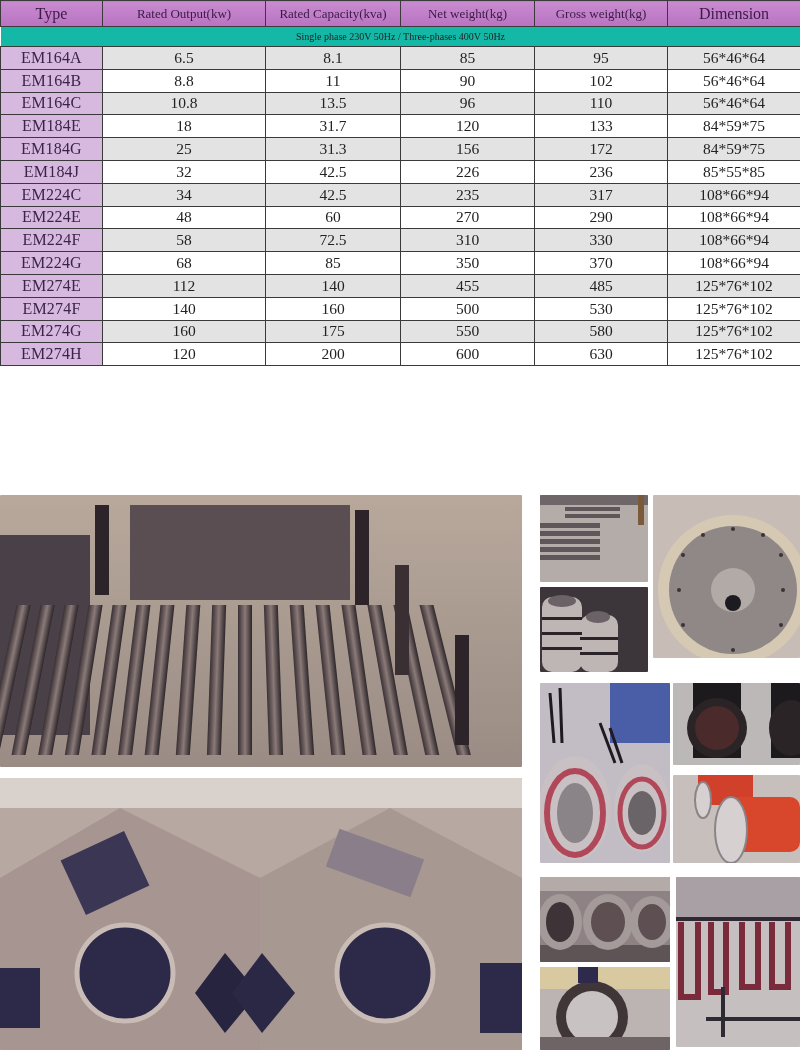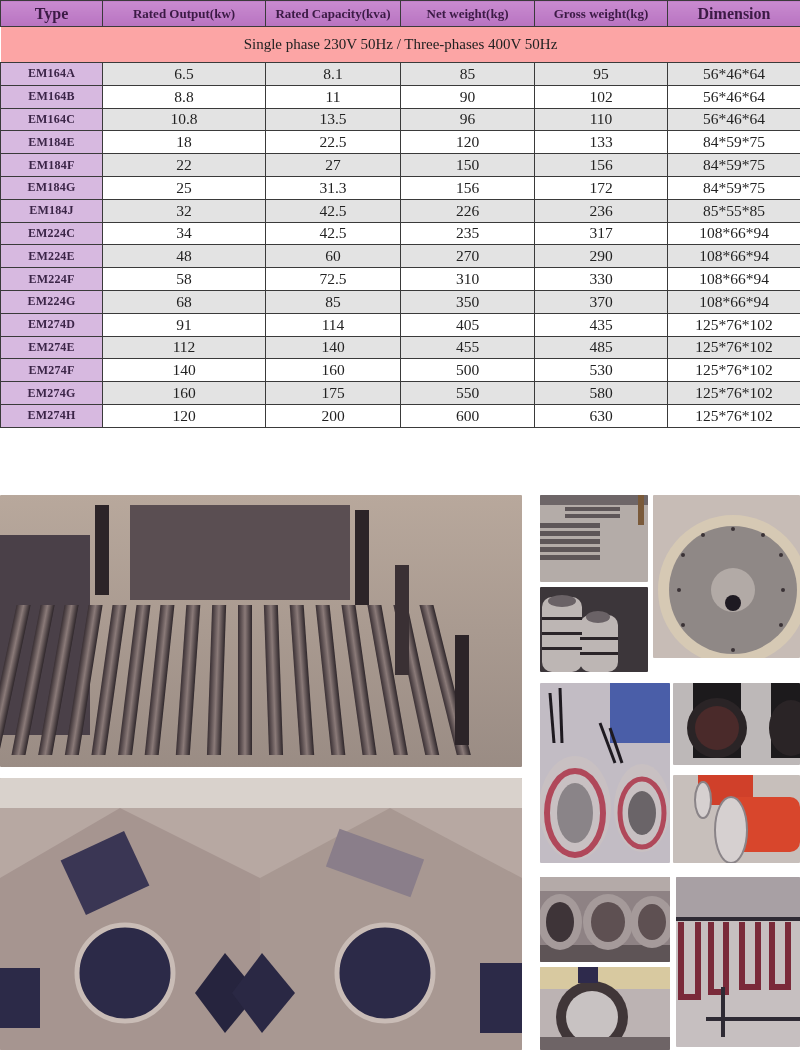--- a/index.html
+++ b/index.html
@@ -13,38 +13,37 @@
     .spec-table th, .spec-table td {
       border: 1.5px solid #3a3a3a;
       text-align: center;
       white-space: nowrap;
       overflow: hidden;
     }
     .spec-table thead th {
       height: 26px;
       background: linear-gradient(#c98bd0, #b873c1);
       color: #3b1a45;
-      font-weight: bold;
+      font-weight: normal;
       font-size: 13px;
     }
     .spec-table thead th.h-type, .spec-table thead th.h-dim { font-size: 16px; }
     .spec-table .note-row td {
-      height: 36px;
-      background: #fca5a5;
-      font-size: 15px;
+      height: 20px;
+      background: #14b8a6;
+      font-size: 10px;
       color: #222;
       border-left: none; border-right: none;
     }
     .spec-table tbody tr.data-row td { height: 22.8px; font-size: 15.5px; color: #222; }
     .spec-table tbody tr.data-row td.type-cell {
       background: #d7b9e0;
       color: #3b2547;
-      font-size: 12px;
+      font-size: 16px;
       letter-spacing: 0.2px;
-      font-weight: bold;
     }
     .spec-table tbody tr.data-row:nth-child(even) td:not(.type-cell) { background: #e3e3e3; }
     .spec-table tbody tr.data-row:nth-child(odd) td:not(.type-cell) { background: #ffffff; }
 
     .photo {
       position: absolute; overflow: hidden;
       border-radius: 1px;
     }
     .photo svg { width: 100%; height: 100%; display: block; }
   </style>
@@ -94,31 +93,23 @@
         <td class="type-cell">EM164C</td>
         <td>10.8</td>
         <td>13.5</td>
         <td>96</td>
         <td>110</td>
         <td>56*46*64</td>
       </tr>
       <tr class="data-row">
         <td class="type-cell">EM184E</td>
         <td>18</td>
-        <td>22.5</td>
+        <td>31.7</td>
         <td>120</td>
         <td>133</td>
-        <td>84*59*75</td>
-      </tr>
-      <tr class="data-row">
-        <td class="type-cell">EM184F</td>
-        <td>22</td>
-        <td>27</td>
-        <td>150</td>
-        <td>156</td>
         <td>84*59*75</td>
       </tr>
       <tr class="data-row">
         <td class="type-cell">EM184G</td>
         <td>25</td>
         <td>31.3</td>
         <td>156</td>
         <td>172</td>
         <td>84*59*75</td>
       </tr>
@@ -154,28 +145,20 @@
         <td>330</td>
         <td>108*66*94</td>
       </tr>
       <tr class="data-row">
         <td class="type-cell">EM224G</td>
         <td>68</td>
         <td>85</td>
         <td>350</td>
         <td>370</td>
         <td>108*66*94</td>
-      </tr>
-      <tr class="data-row">
-        <td class="type-cell">EM274D</td>
-        <td>91</td>
-        <td>114</td>
-        <td>405</td>
-        <td>435</td>
-        <td>125*76*102</td>
       </tr>
       <tr class="data-row">
         <td class="type-cell">EM274E</td>
         <td>112</td>
         <td>140</td>
         <td>455</td>
         <td>485</td>
         <td>125*76*102</td>
       </tr>
       <tr class="data-row">

